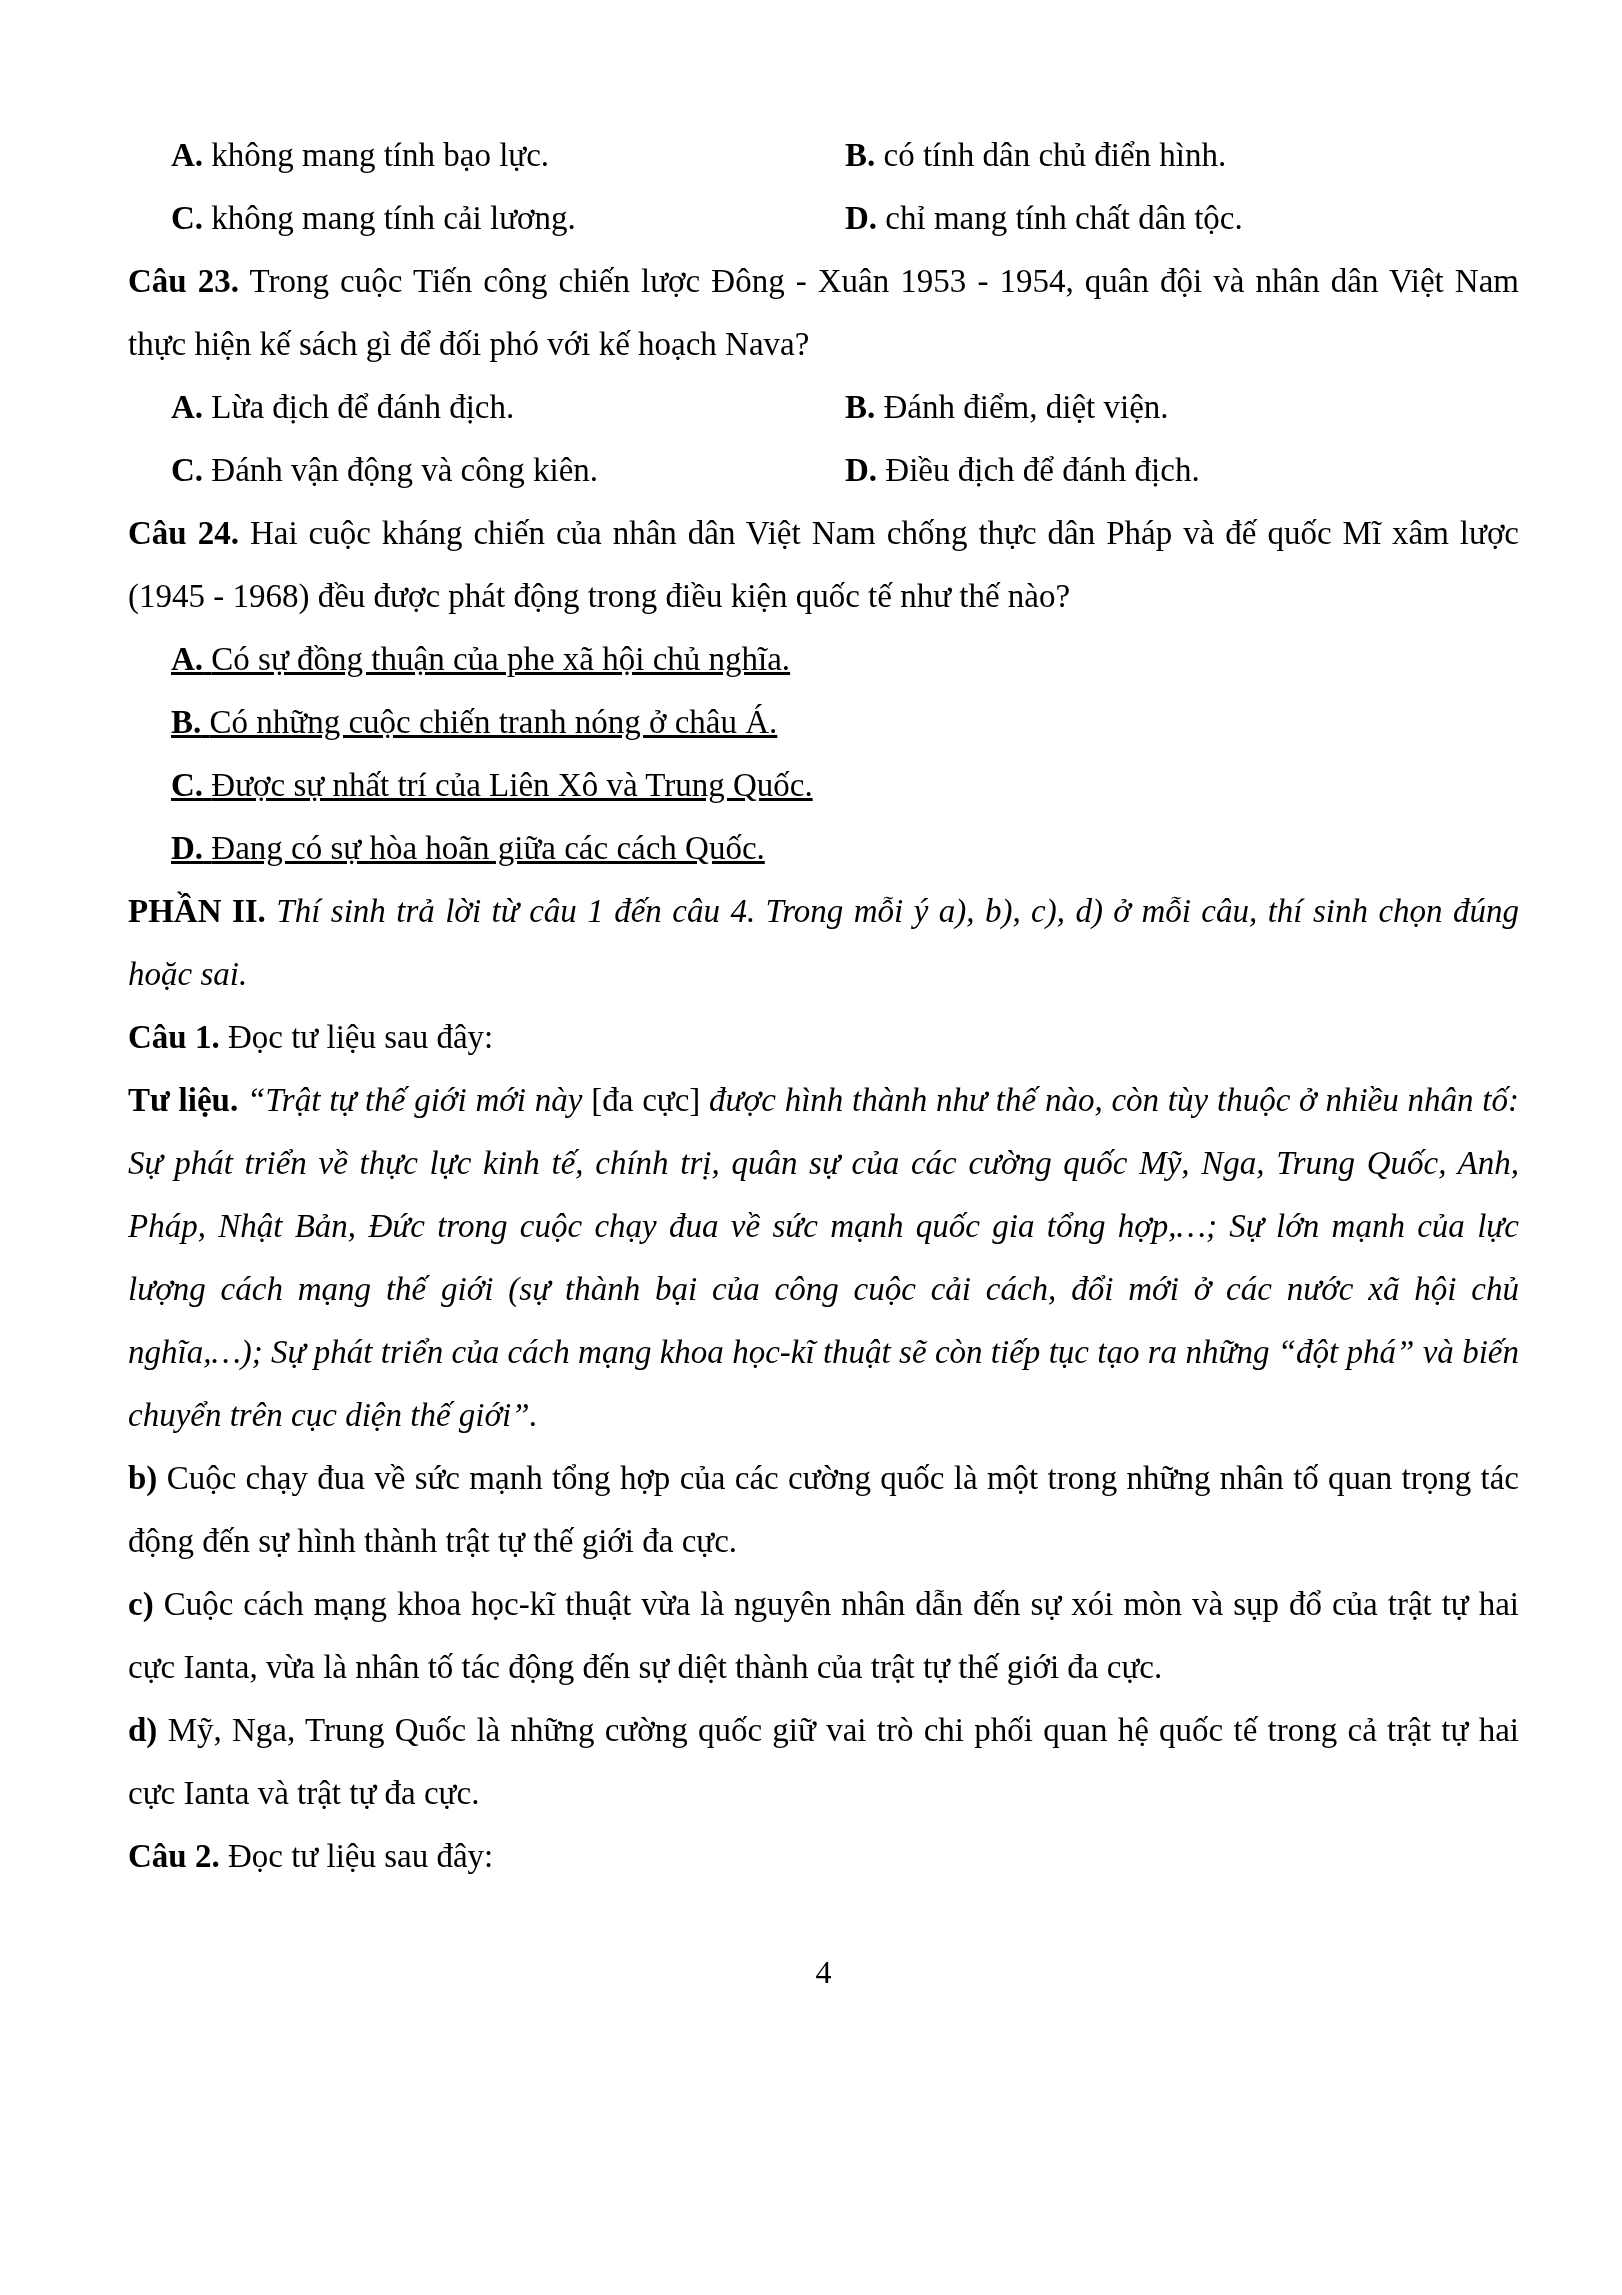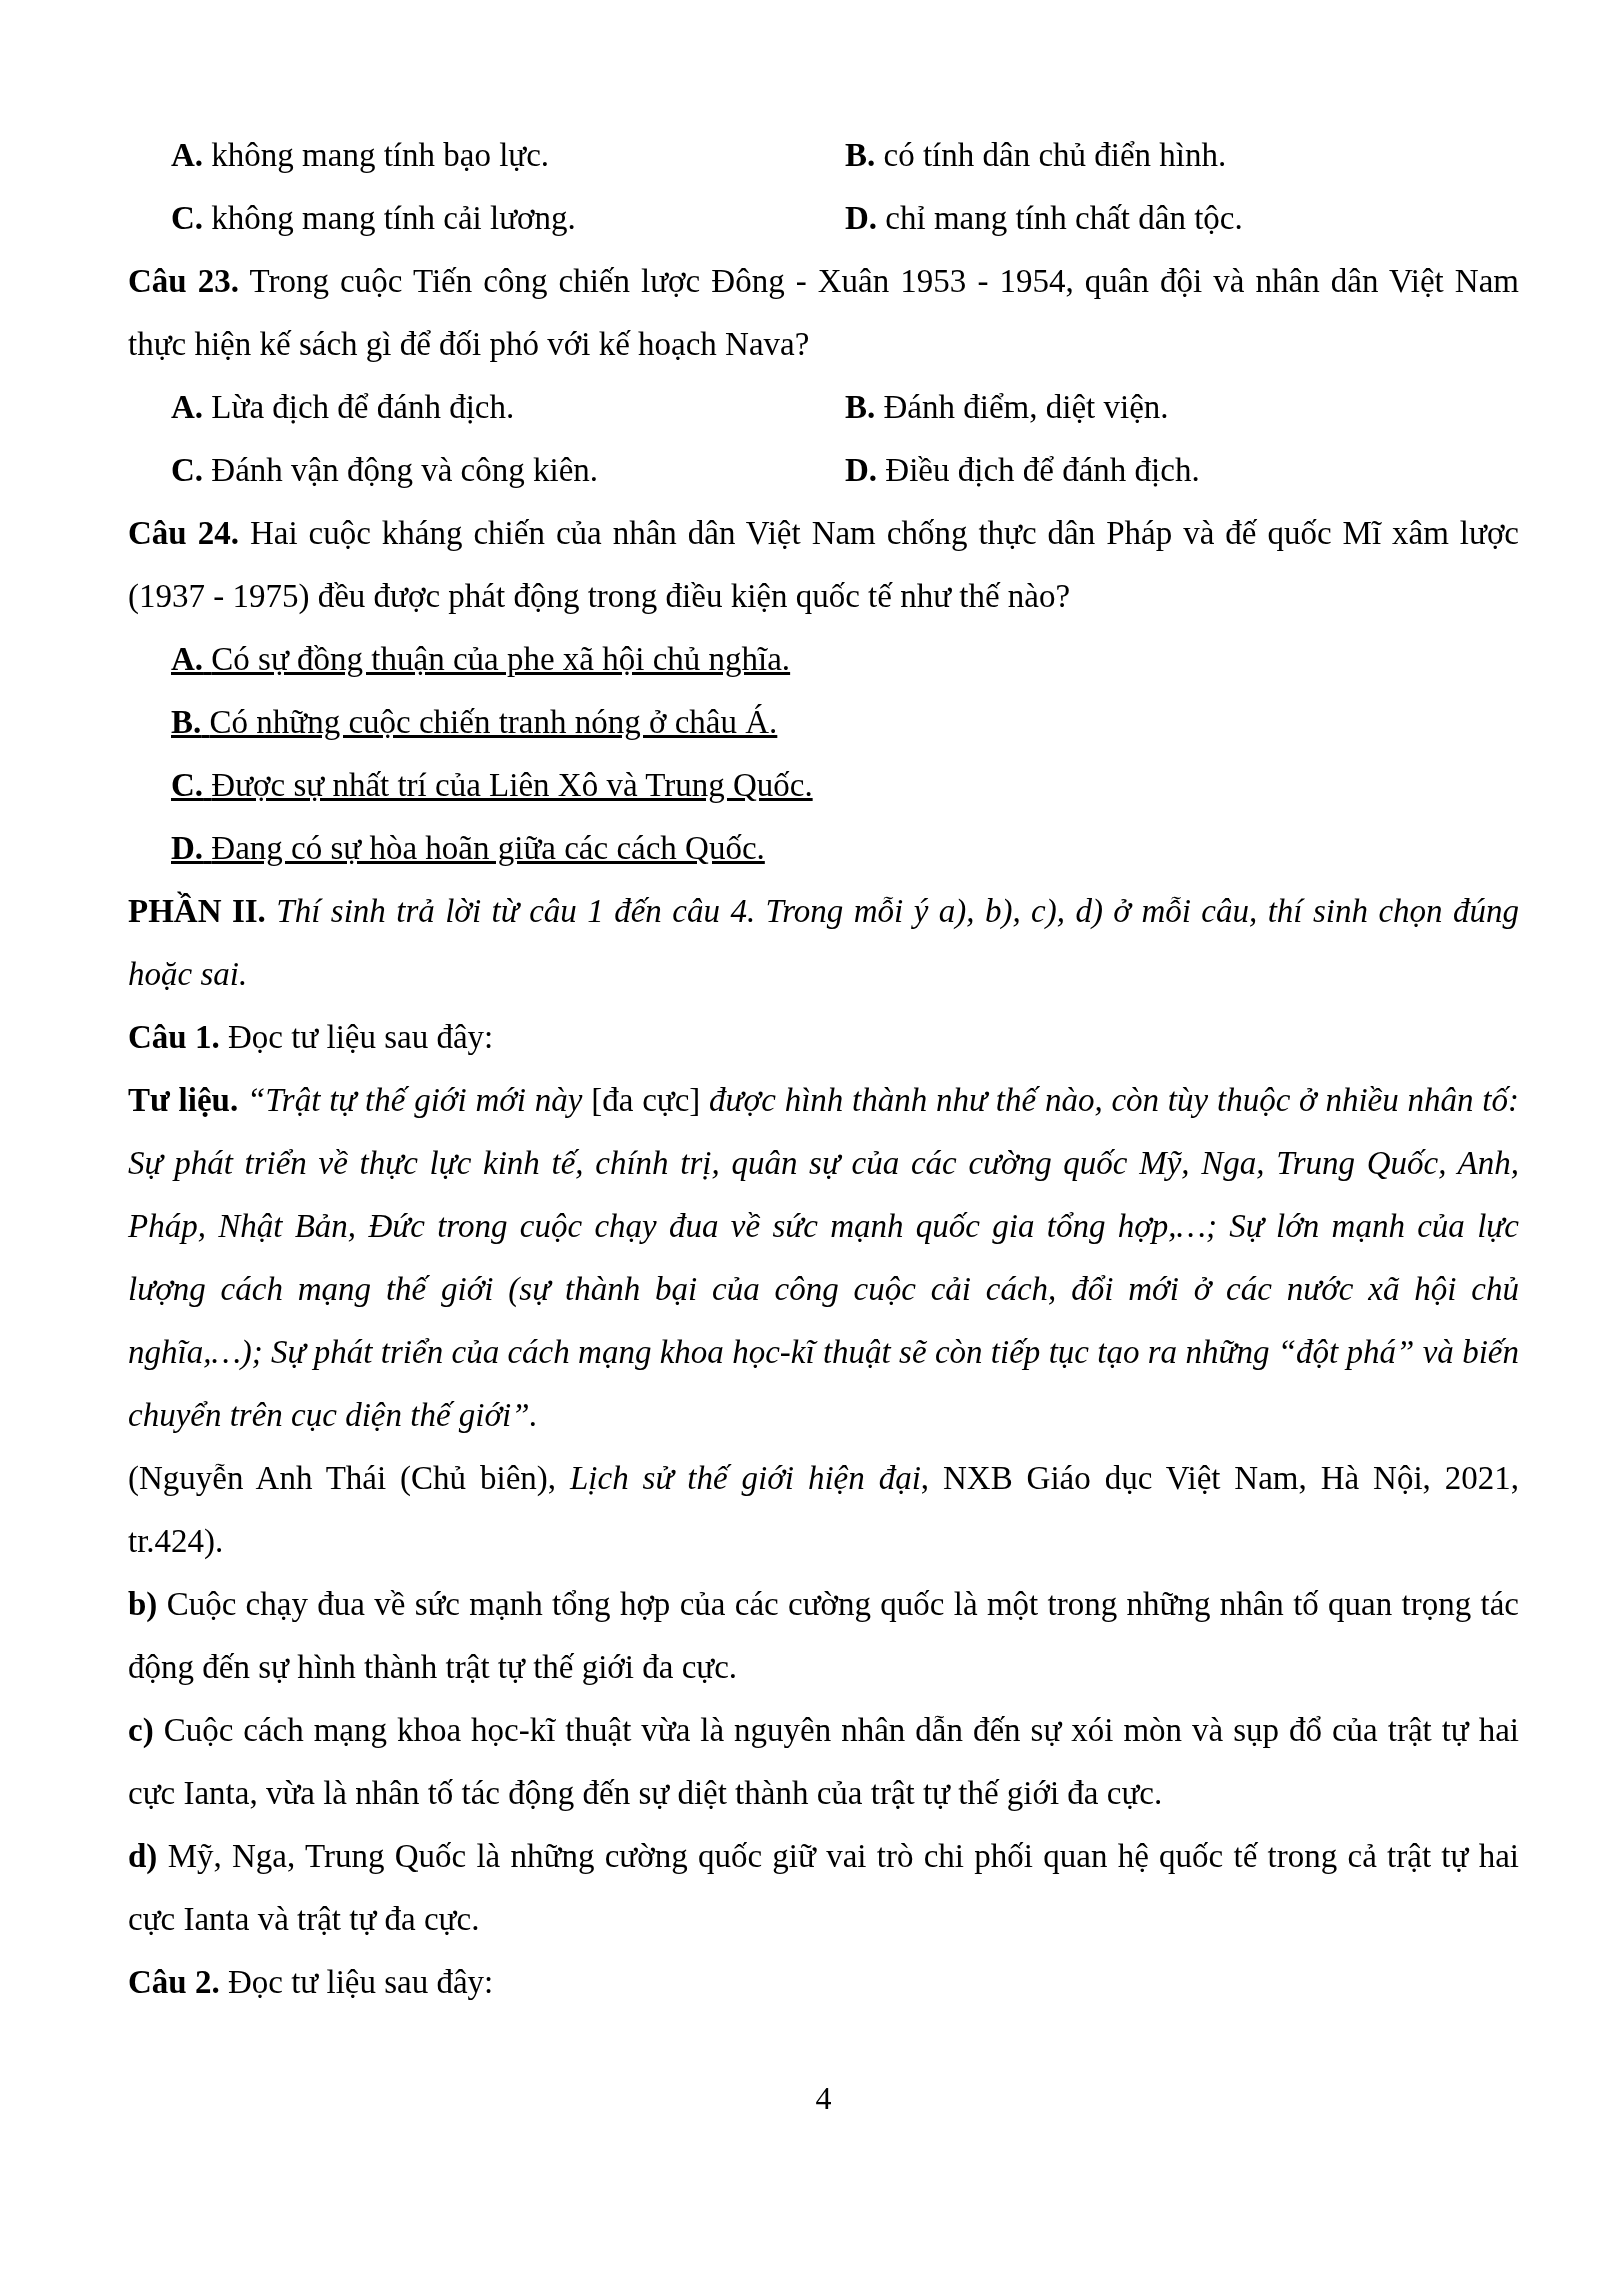--- a/index.html
+++ b/index.html
@@ -102,21 +102,21 @@
         <span>Đánh vận động và công kiên.</span>
       </div>
       <div class="opt-cell-right">
         <b>D.</b>
         <span>Điều địch để đánh địch.</span>
       </div>
     </div>
 
     <p class="para">
       <b class="q-label">Câu 24.</b>
-      <span>Hai cuộc kháng chiến của nhân dân Việt Nam chống thực dân Pháp và đế quốc Mĩ xâm lược (1937 - 1975) đều được phát động trong điều kiện quốc tế như thế nào?</span>
+      <span>Hai cuộc kháng chiến của nhân dân Việt Nam chống thực dân Pháp và đế quốc Mĩ xâm lược (1945 - 1968) đều được phát động trong điều kiện quốc tế như thế nào?</span>
     </p>
     <div class="opt-single">
       <b>A.</b>
       <span>Có sự đồng thuận của phe xã hội chủ nghĩa.</span>
     </div>
     <div class="opt-single">
       <b>B.</b>
       <span>Có những cuộc chiến tranh nóng ở châu Á.</span>
     </div>
     <div class="opt-single">
@@ -131,21 +131,20 @@
     <p class="para">
       <b class="q-label">PHẦN II.</b>
       <span class="instr-italic">Thí sinh trả lời từ câu 1 đến câu 4. Trong mỗi ý a), b), c), d) ở mỗi câu, thí sinh chọn đúng hoặc sai.</span>
     </p>
 
     <p class="para">
       <b class="q-label">Câu 1.</b>
       <span>Đọc tư liệu sau đây:</span>
     </p>
     <p class="para"><span class="seg-bold">Tư liệu. </span><span class="seg-italic">“Trật tự thế giới mới này </span><span class="seg-normal">[đa cực]</span><span class="seg-italic"> được hình thành như thế nào, còn tùy thuộc ở nhiều nhân tố: Sự phát triển về thực lực kinh tế, chính trị, quân sự của các cường quốc Mỹ, Nga, Trung Quốc, Anh, Pháp, Nhật Bản, Đức trong cuộc chạy đua về sức mạnh quốc gia tổng hợp,…; Sự lớn mạnh của lực lượng cách mạng thế giới (sự thành bại của công cuộc cải cách, đổi mới ở các nước xã hội chủ nghĩa,…); Sự phát triển của cách mạng khoa học-kĩ thuật sẽ còn tiếp tục tạo ra những “đột phá” và biến chuyển trên cục diện thế giới”.</span></p>
-    <p class="para"><span class="seg-normal">(Nguyễn Anh Thái (Chủ biên), </span><span class="seg-italic">Lịch sử thế giới hiện đại</span><span class="seg-normal">, NXB Giáo dục Việt Nam, Hà Nội, 2021, tr.424).</span></p>
 
     <p class="para">
       <b>b)</b>
       <span>Cuộc chạy đua về sức mạnh tổng hợp của các cường quốc là một trong những nhân tố quan trọng tác động đến sự hình thành trật tự thế giới đa cực.</span>
     </p>
     <p class="para">
       <b>c)</b>
       <span>Cuộc cách mạng khoa học-kĩ thuật vừa là nguyên nhân dẫn đến sự xói mòn và sụp đổ của trật tự hai cực Ianta, vừa là nhân tố tác động đến sự diệt thành của trật tự thế giới đa cực.</span>
     </p>
     <p class="para">

